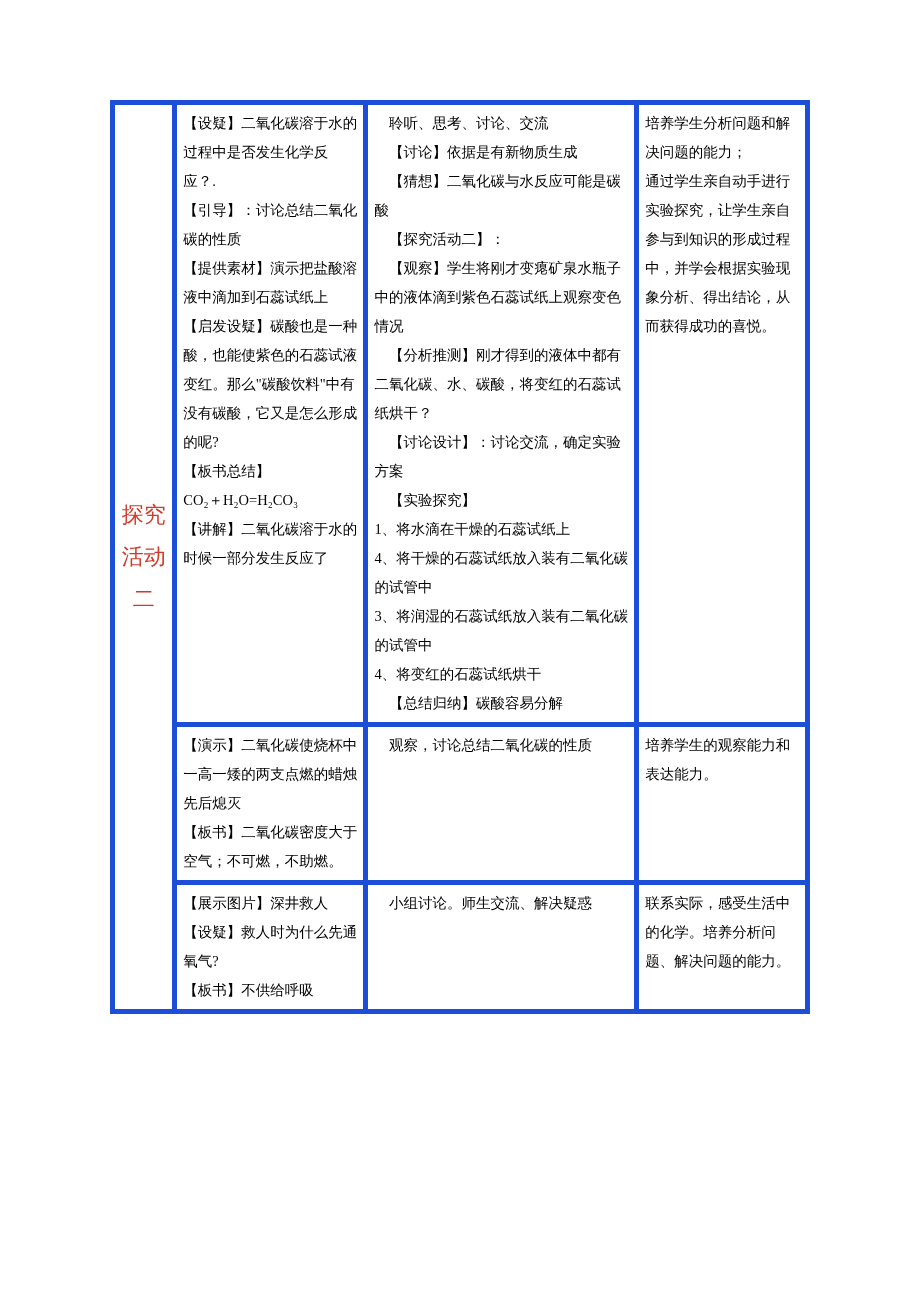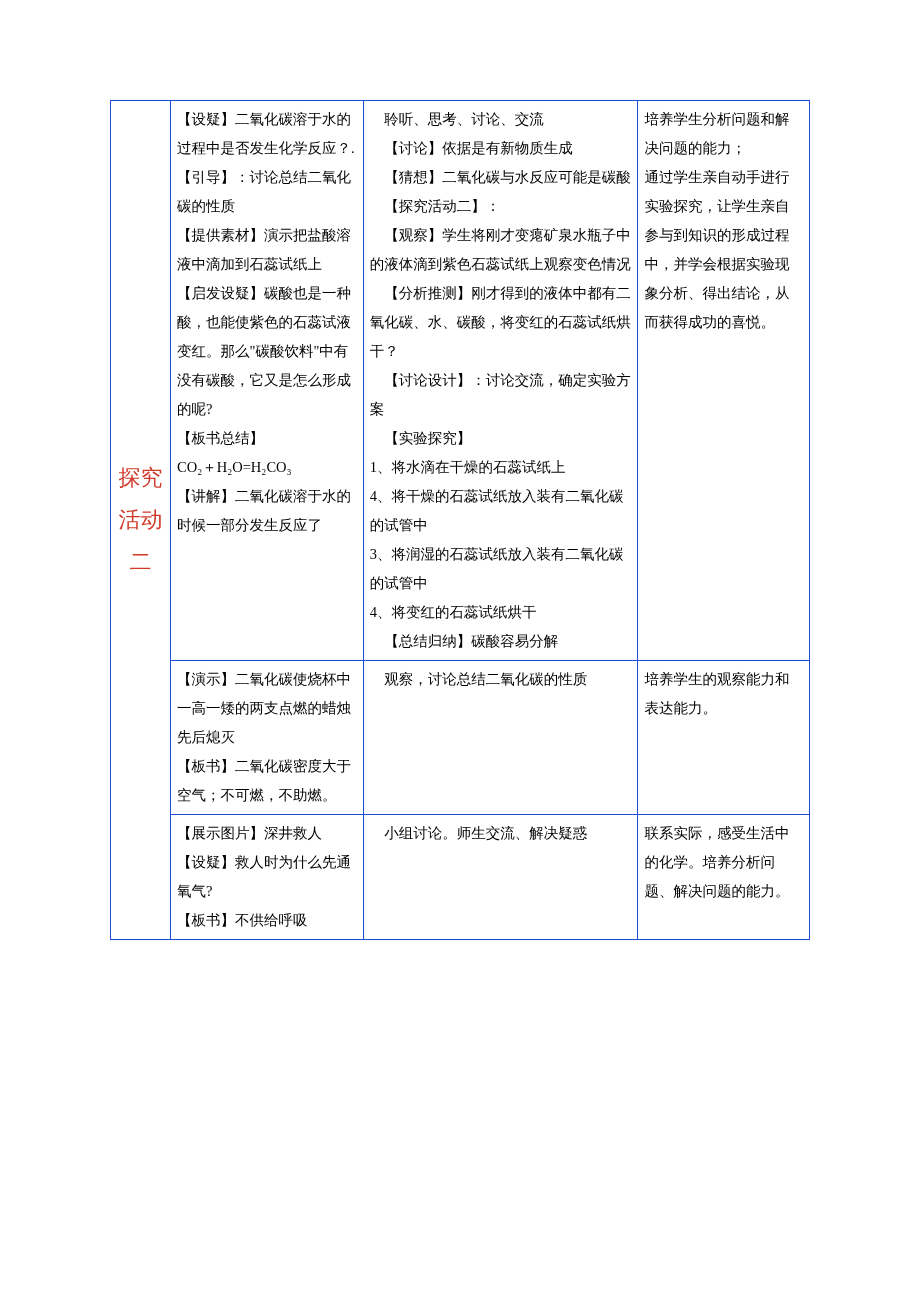--- a/index.html
+++ b/index.html
@@ -11,21 +11,21 @@
   }
   .page {
     padding: 100px 110px 80px 110px;
   }
   table {
     border-collapse: collapse;
     width: 100%;
     table-layout: fixed;
   }
   td {
-    border: 1px solid #1d4ed8;
+    border: 5px solid #1d4ed8;
     vertical-align: top;
     padding: 4px 6px;
     font-size: 14.5px;
     line-height: 2;
     color: #000;
     word-break: break-word;
   }
   .col-label {
     width: 52px;
     text-align: center;

